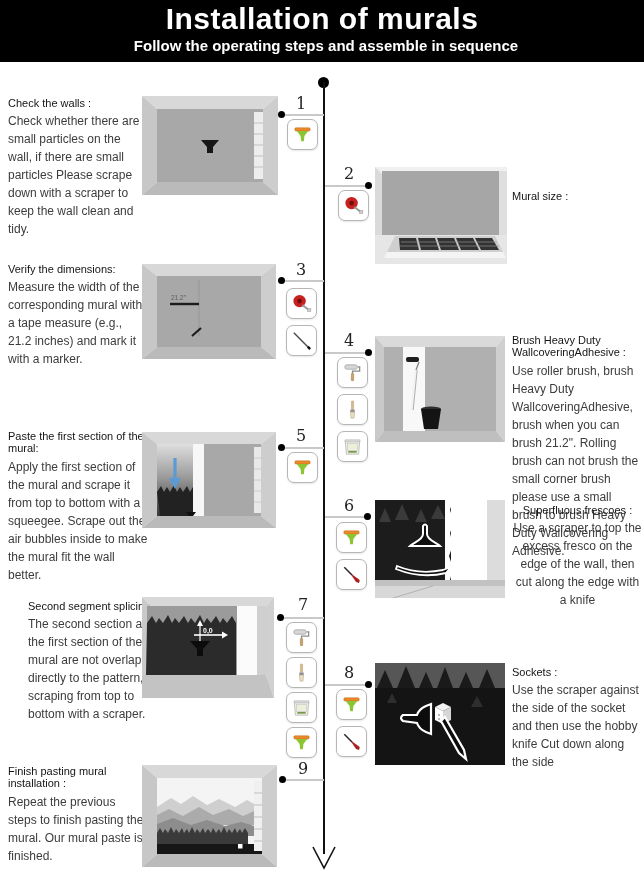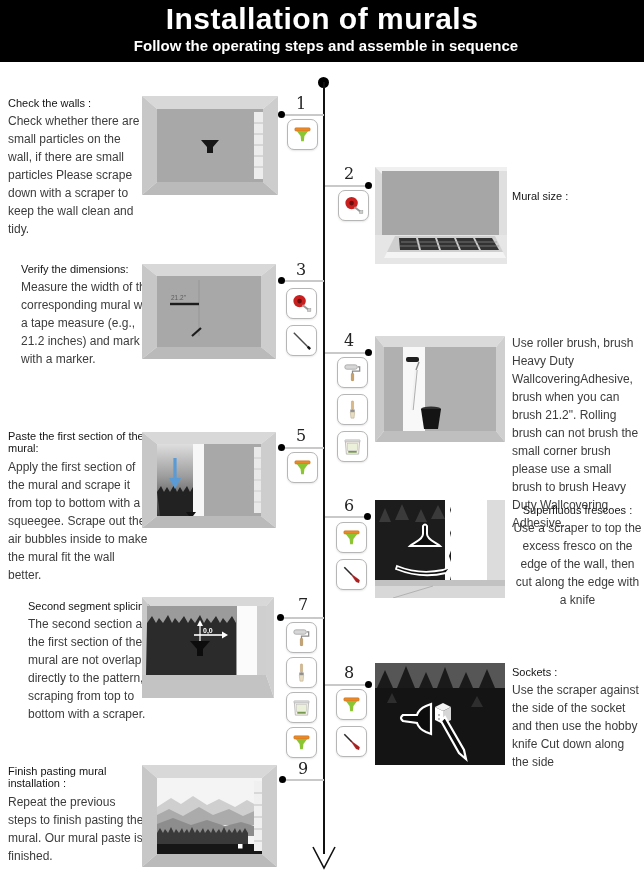--- a/index.html
+++ b/index.html
@@ -110,21 +110,21 @@
     <g stroke="#8f8f8f" stroke-width="0.7">
         <line x1="26" y1="75" x2="122" y2="75"></line>
         <line x1="25" y1="79" x2="124" y2="79"></line>
       </g>
     <polygon points="12,85 128,85 131,91 9,91" fill="#f4f4f4"></polygon>
   </svg>
   <div class="abs" style="left:512px;top:170px;width:128px;margin-top:20px;">
     <div class="step-title">Mural size :</div>
   </div>
 
-  <div class="abs" style="left:8px;top:263px;width:137px;margin-left:13px;">
+  <div class="abs" style="left:8px;top:263px;width:137px;">
     <div class="step-title">Verify the dimensions:</div>
     <div class="step-desc">Measure the width of the corresponding mural with a tape measure (e.g., 21.2 inches) and mark it with a marker.</div>
   </div>
   <svg class="abs illus" style="left:142px;top:264px;" width="134" height="95" viewBox="0 0 134 95">
     <polygon points="0,0 134,0 119,12 15,12" fill="#d8d8d8"></polygon>
     <polygon points="0,0 15,12 15,83 0,95" fill="#c7c7c7"></polygon>
     <polygon points="134,0 134,95 119,83 119,12" fill="#cdcdcd"></polygon>
     <polygon points="0,95 15,83 119,83 134,95" fill="#bababa"></polygon>
     <rect x="15" y="12" width="104" height="71" fill="#a8a8a8"></rect>
     <line x1="57" y1="16" x2="57" y2="72" stroke="#8f8f8f" stroke-width="0.7"></line>
@@ -187,20 +187,21 @@
     <rect x="9" y="11" width="112" height="84" fill="#b0b0b0"></rect>
     <rect x="28" y="11" width="22" height="84" fill="#f8f8f8"></rect>
     <rect x="31" y="21" width="13" height="5" rx="2" fill="#1e1e1e"></rect>
     <line x1="44" y1="26" x2="41" y2="34" stroke="#888" stroke-width="1.4"></line>
     <line x1="41" y1="34" x2="37" y2="74" stroke="#f2f2f2" stroke-width="2.6"></line>
     <line x1="42.2" y1="34" x2="38.2" y2="74" stroke="#9d9d9d" stroke-width="0.8"></line>
     <ellipse cx="56" cy="73" rx="10" ry="2.5" fill="#2e2e2e"></ellipse>
     <polygon points="46,73 66,73 63,93 49,93" fill="#141414"></polygon>
   </svg>
   <div class="abs" style="left:512px;top:334px;width:131px;">
+    <div class="step-title">Brush Heavy Duty WallcoveringAdhesive :</div>
     <div class="step-desc">Use roller brush, brush Heavy Duty WallcoveringAdhesive, brush when you can brush 21.2". Rolling brush can not brush the small corner brush please use a small brush to brush Heavy Duty Wallcovering Adhesive.</div>
   </div>
 
   <div class="abs" style="left:8px;top:430px;width:140px;">
     <div class="step-title">Paste the first section of the mural:</div>
     <div class="step-desc">Apply the first section of the mural and scrape it from top to bottom with a squeegee. Scrape out the air bubbles inside to make the mural fit the wall better.</div>
   </div>
   <svg class="abs illus" style="left:142px;top:432px;" width="134" height="96" viewBox="0 0 134 96">
     <defs>
       <linearGradient id="mg5" x1="0" y1="0" x2="0" y2="1">

